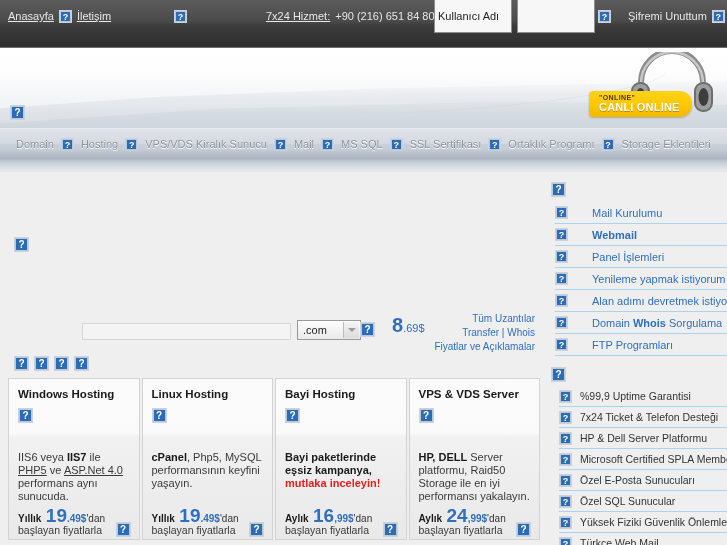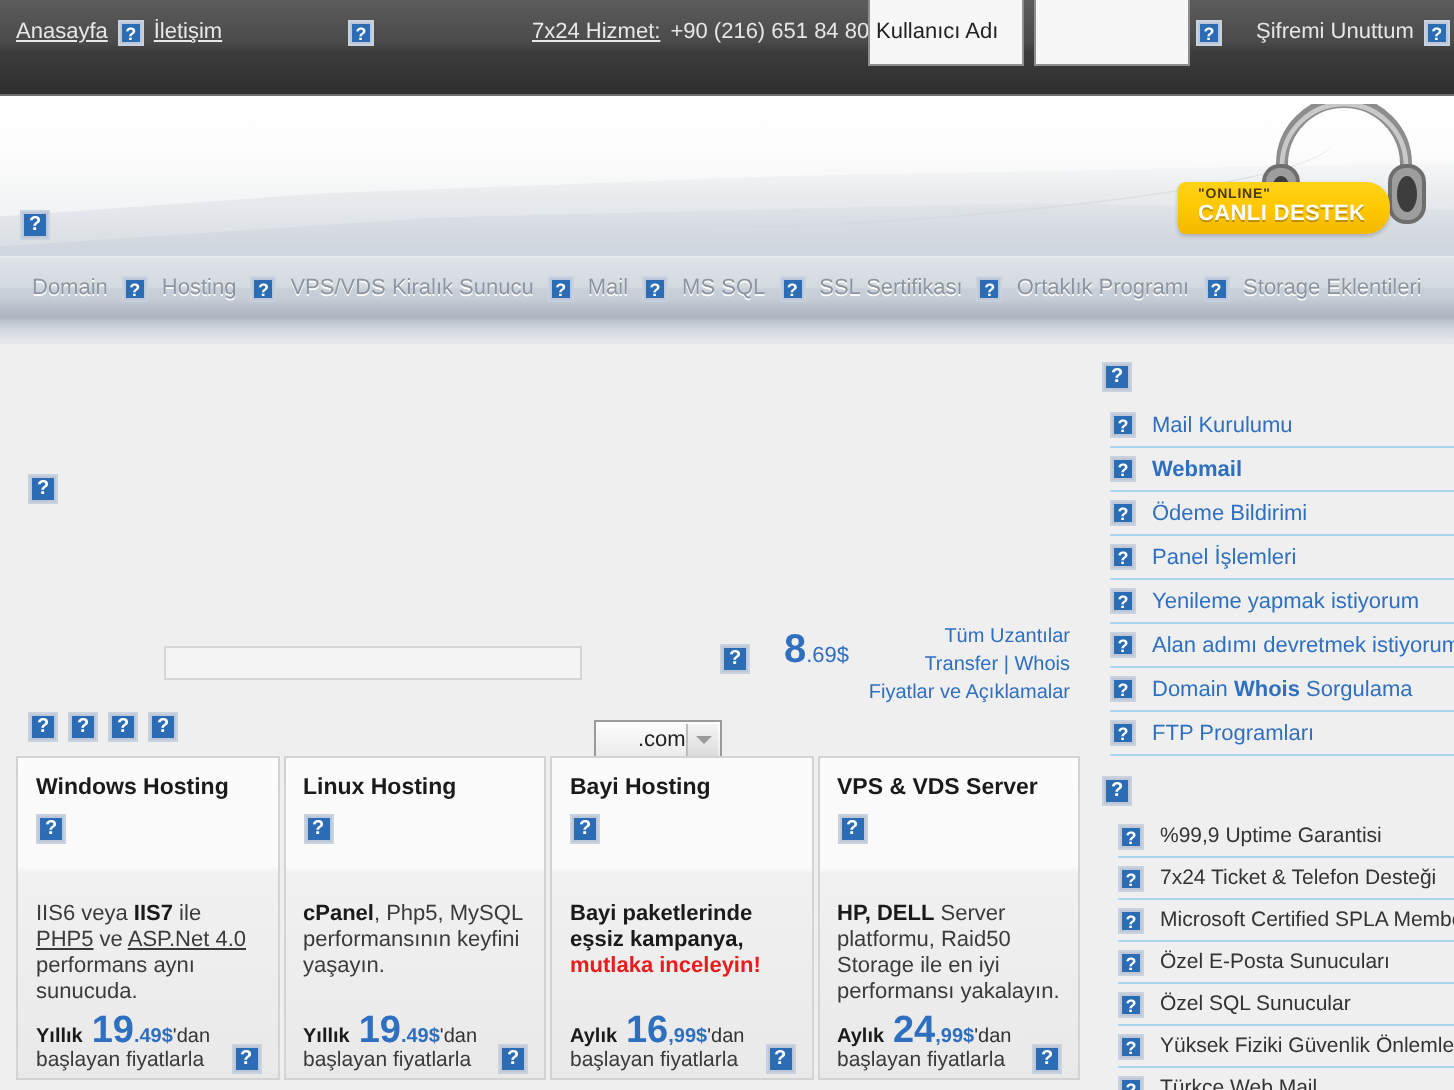--- a/index.html
+++ b/index.html
@@ -145,21 +145,21 @@
     width: 209px; height: 17px;
     border: 1px solid #d6d6d6; background: #f4f4f4;
     font: 11px "Liberation Sans", sans-serif; padding: 0 4px; color: #333;
   }
   #tld-select {
     position: absolute; left: 297px; top: 8px;
     width: 64px; height: 20px;
     background: linear-gradient(to bottom, #fdfdfd, #eaeaea);
     border: 1px solid #9a9a9a;
     font: 11px/18px "Liberation Sans", sans-serif;
-    color: #222; padding-left: 21px; position: absolute; margin-top: 40px;
+    color: #222; padding-left: 5px; position: absolute;
   }
   #tld-select .arrowbox {
     position: absolute; right: 1px; top: 1px; width: 16px; height: 16px;
     background: linear-gradient(to bottom, #f4f4f4, #dcdcdc);
     border-left: 1px solid #bdbdbd;
   }
   #tld-select .arrowbox::after {
     content: ""; position: absolute; left: 4px; top: 6px;
     border-left: 4px solid transparent; border-right: 4px solid transparent;
     border-top: 4px solid #9b9b9b;
@@ -221,21 +221,21 @@
 
   
   #sidebar {
     position: absolute; left: 545px; top: 0;
     width: 182px; height: 368px;
     background: #efefef;
   }
   .sb-head { padding: 8px 0 4px 6px; }
   .sb-list { list-style: none; margin: 0; padding: 0 0 0 10px; }
   .sb-list li {
-    display: flex; align-items: center; gap: 8px;
+    display: flex; align-items: center; gap: 24px;
     height: 22px;
     border-bottom: 1px solid #a8d4ef;
     font-size: 11px; color: #2f6fc0;
     cursor: pointer; white-space: nowrap;
   }
   .sb-list li.active { font-weight: bold; }
   .sb-list li b { font-weight: bold; }
   .sb-head2 { padding: 9px 0 3px 6px; }
   .sb-list2 { list-style: none; margin: 0; padding: 0 0 0 14px; }
   .sb-list2 li {
@@ -293,21 +293,21 @@
       <rect x="4" y="32" width="15" height="26" rx="7" fill="#9e9e9e"></rect>
       <ellipse cx="11.5" cy="45" rx="5" ry="9" fill="#3d3d3d"></ellipse>
       <rect x="65" y="30" width="19" height="30" rx="9" fill="#6e6e6e"></rect>
       <rect x="67" y="32" width="15" height="26" rx="7" fill="#9e9e9e"></rect>
       <ellipse cx="74.5" cy="45" rx="5" ry="9" fill="#3d3d3d"></ellipse>
       <path d="M20 52 q10 10 22 6" fill="none" stroke="#7a7a7a" stroke-width="2.6"></path>
       <circle cx="42" cy="58" r="3" fill="#4a4a4a"></circle>
     </svg>
     <div id="badge">
       <div class="b1">"ONLINE"</div>
-      <div class="b2">CANLI DESTEK</div>
+      <div class="b2">CANLI ONLINE</div>
     </div>
   </div>
 </div>
 
 <div id="nav">
   <span class="nav-link">Domain</span>
   <span class="brokenimg sm"></span>
   <span class="nav-link">Hosting</span>
   <span class="brokenimg sm"></span>
   <span class="nav-link">VPS/VDS Kiralık Sunucu</span>
@@ -421,24 +421,20 @@
       <li>
         <span class="brokenimg sm"></span>
         <span>Mail Kurulumu</span>
       </li>
       <li class="active">
         <span class="brokenimg sm"></span>
         <span>Webmail</span>
       </li>
       <li>
         <span class="brokenimg sm"></span>
-        <span>Ödeme Bildirimi</span>
-      </li>
-      <li>
-        <span class="brokenimg sm"></span>
         <span>Panel İşlemleri</span>
       </li>
       <li>
         <span class="brokenimg sm"></span>
         <span>Yenileme yapmak istiyorum</span>
       </li>
       <li>
         <span class="brokenimg sm"></span>
         <span>Alan adımı devretmek istiyorum</span>
       </li>
@@ -457,20 +453,24 @@
     </div>
 
     <ul class="sb-list2">
       <li>
         <span class="brokenimg sm"></span>
         <span>%99,9 Uptime Garantisi</span>
       </li>
       <li>
         <span class="brokenimg sm"></span>
         <span>7x24 Ticket &amp; Telefon Desteği</span>
+      </li>
+      <li>
+        <span class="brokenimg sm"></span>
+        <span>HP &amp; Dell Server Platformu</span>
       </li>
       <li>
         <span class="brokenimg sm"></span>
         <span>Microsoft Certified SPLA Member</span>
       </li>
       <li>
         <span class="brokenimg sm"></span>
         <span>Özel E-Posta Sunucuları</span>
       </li>
       <li>

